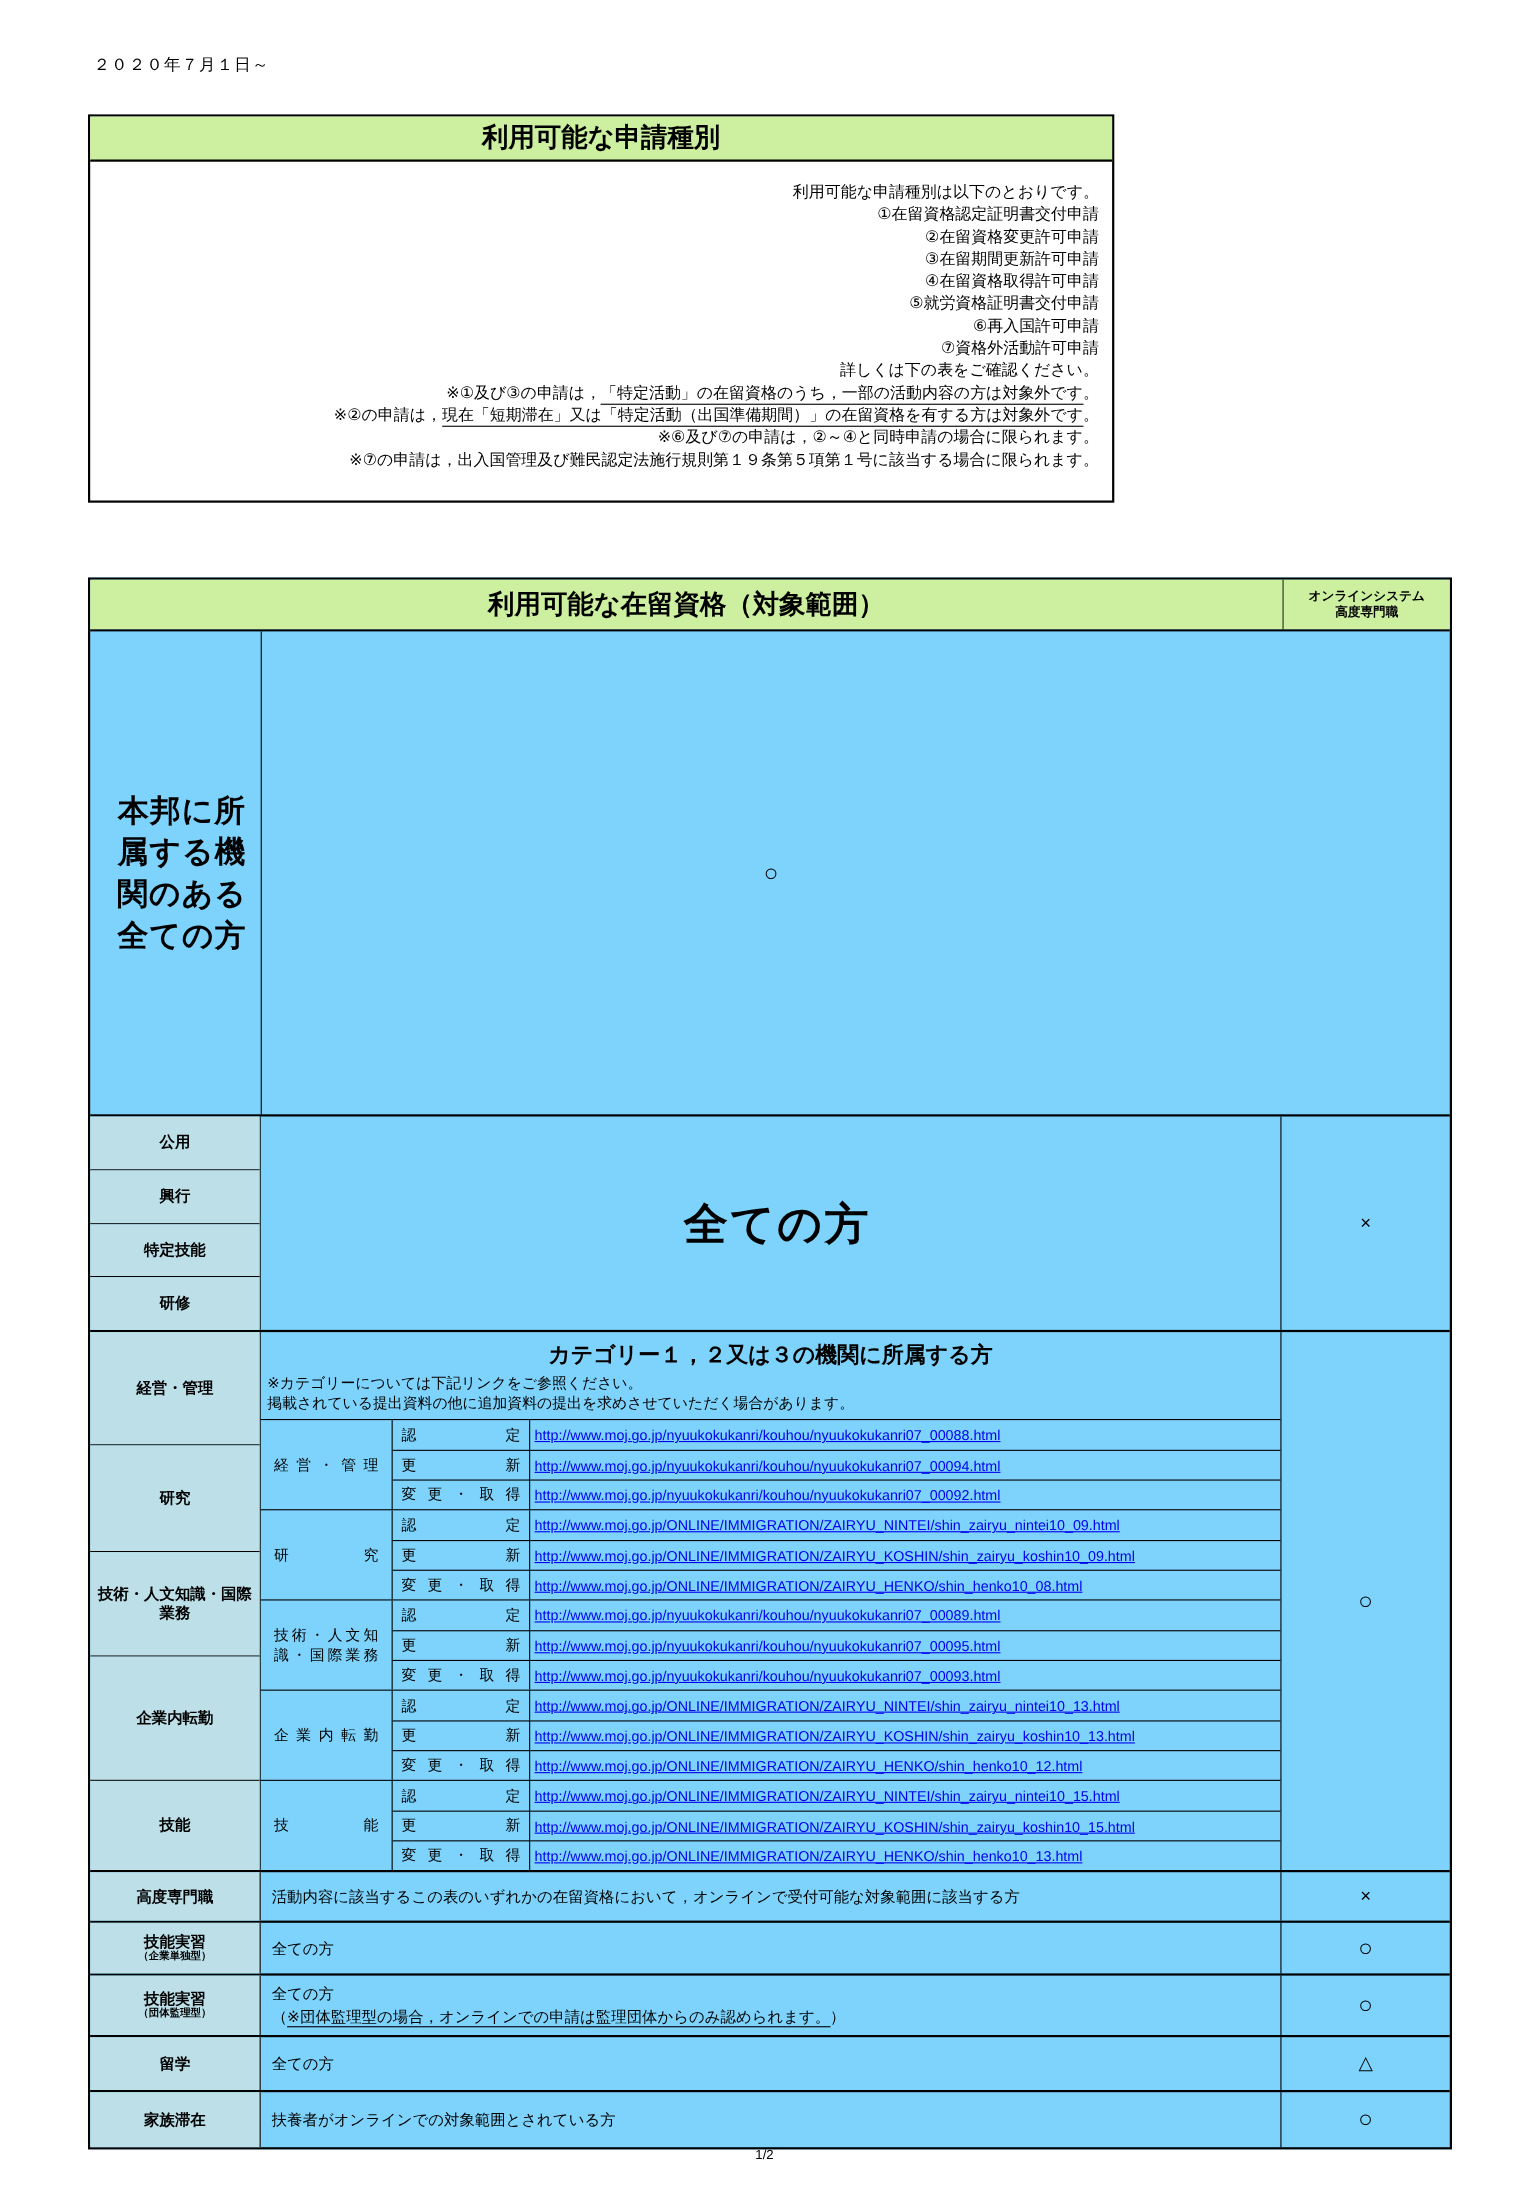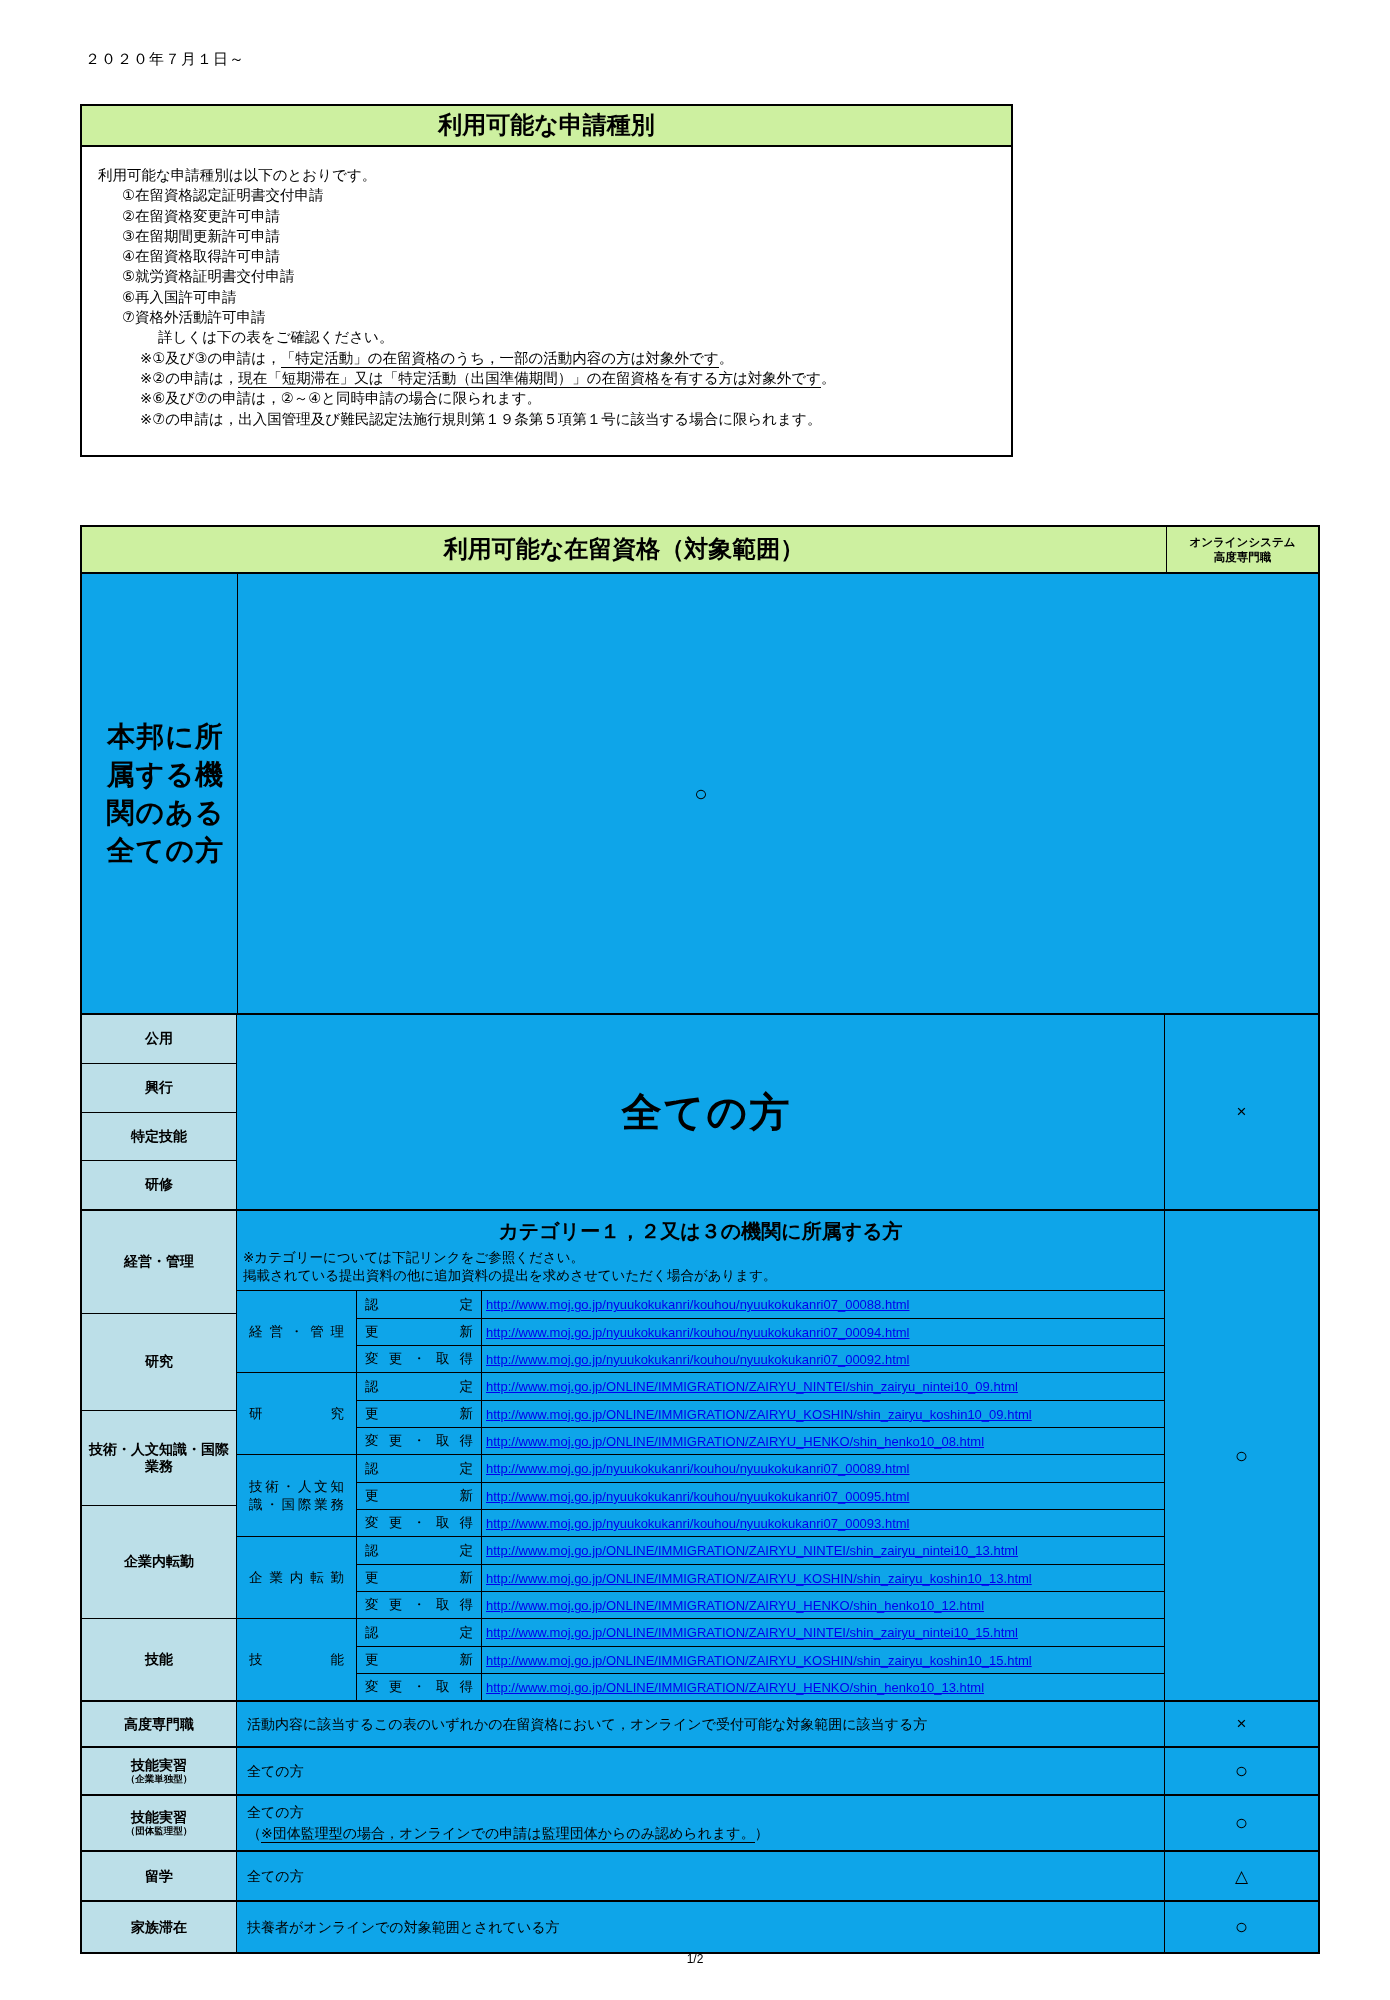--- a/index.html
+++ b/index.html
@@ -7,28 +7,28 @@
     width:1390px;height:2000px;background:#ffffff;position:relative;
     font-family:"Liberation Sans","DejaVu Sans",sans-serif;color:#000;
   }
   .ul{border-bottom:1.5px solid #000;padding-bottom:1px;}
   
   .date-note{position:absolute;left:85px;top:50px;font-size:15px;letter-spacing:1px;}
   
   .box1{position:absolute;left:80px;top:104px;width:929px;border:2px solid #000;background:#fff;}
   .box1-header{background:#cdf0a0;border-bottom:2px solid #000;text-align:center;
     font-weight:bold;font-size:24px;padding:3px 0 4px;}
-  .box1-body{padding:18px 12px 26px 14px;font-size:14.5px;line-height:1.4;}
+  .box1-body{padding:18px 12px 26px 14px;font-size:14.5px;line-height:1.4;text-align:right;}
   .line{white-space:nowrap;}
   .ind-intro{padding-left:2px;}
   .ind-item{padding-left:26px;}
   .ind-note{padding-left:44px;}
   .ind-note2{padding-left:62px;}
   
-  .t2{position:absolute;left:80px;top:525px;width:1240px;border:2px solid #000;background:#0ea5e9;
+  .t2{position:absolute;left:80px;top:525px;width:1240px;border:2px solid #000;background:#7dd3fc;
       box-sizing:border-box;}
   .t2 *{box-sizing:border-box;}
   .t2-header{display:grid;grid-template-columns:1085px 1fr;border-bottom:2px solid #000;}
   .t2-title{background:#cdf0a0;border-right:1px solid #000;text-align:center;
     font-weight:bold;font-size:24px;padding:6px 0 7px;}
   .t2-attach{background:#cdf0a0;text-align:center;font-weight:bold;font-size:11.5px;
     display:flex;flex-direction:column;justify-content:center;line-height:1.25;}
   .grp{display:grid;grid-template-columns:155px 1fr 154px;border-bottom:2px solid #000;}
   .grp:last-child{border-bottom:none;}
   .leftcol{display:flex;flex-direction:column;border-right:1px solid #000;}

